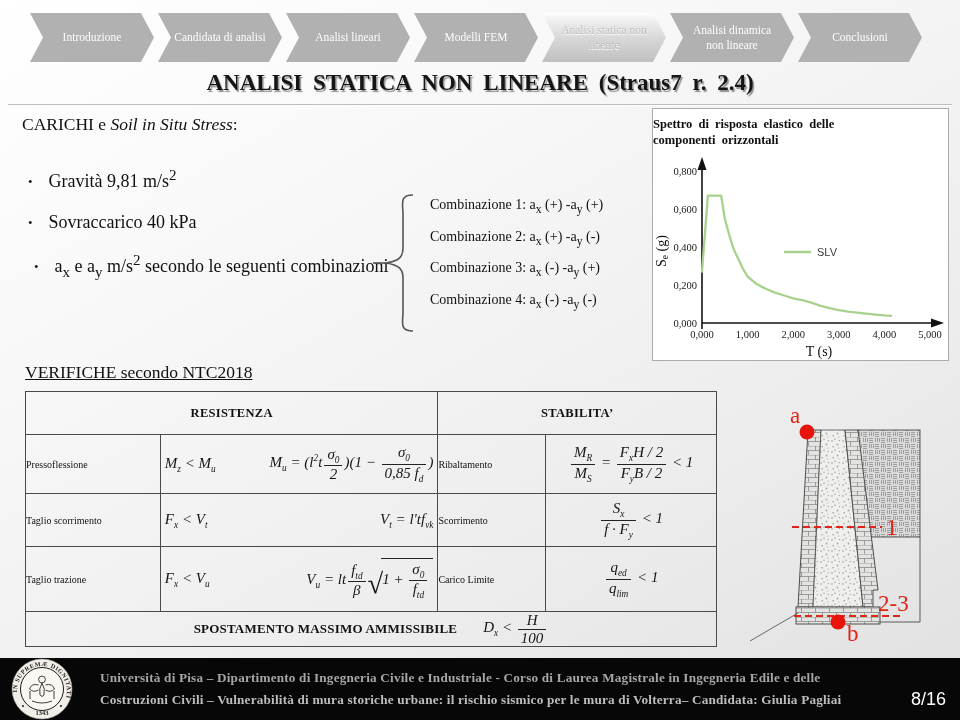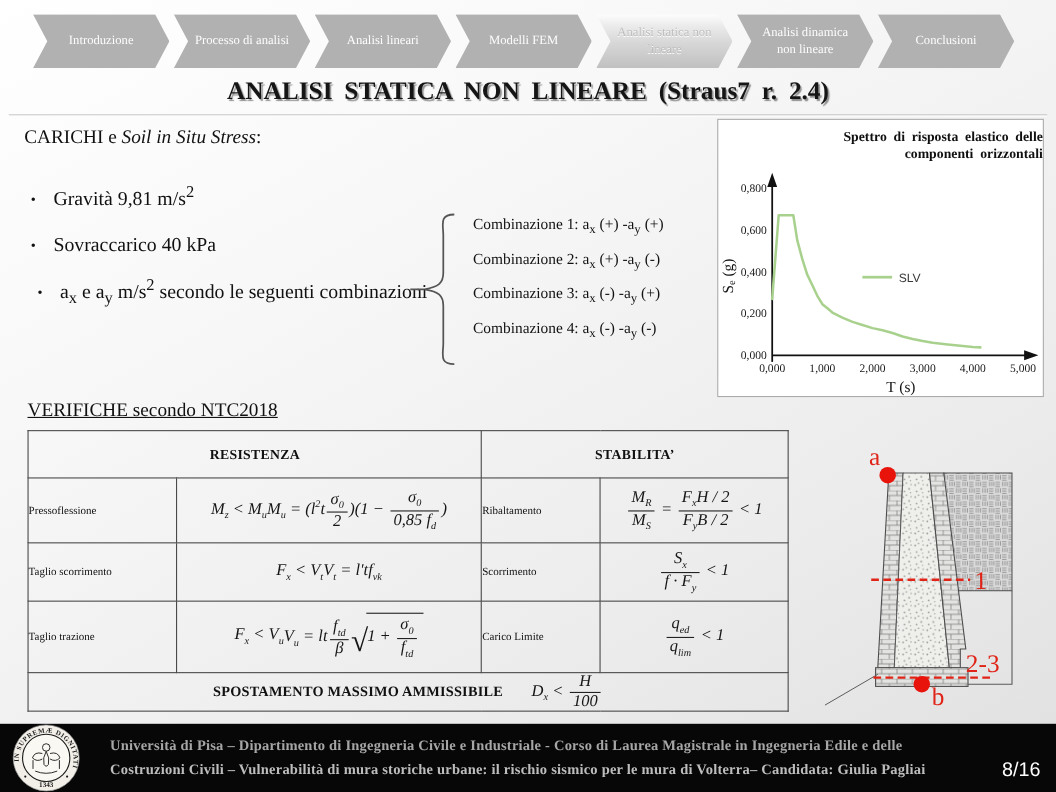--- a/index.html
+++ b/index.html
@@ -23,36 +23,36 @@
   
   .loads-heading{position:absolute;left:22px;top:114px;font-size:17.5px;}
   .bullet{position:absolute;font-size:18px;}
   .bullet::before{content:"•";margin-right:16px;font-size:13px;vertical-align:1px;}
   .combos{position:absolute;left:430px;top:197px;font-size:14px;}
   .combos div{height:31.5px;}
   .brace-wrap{position:absolute;left:372px;top:192px;}
   
   .chart-box{position:absolute;left:652px;top:108px;width:297px;height:253px;
     background:#fff;border:1px solid #ababab;box-sizing:border-box;}
-  .chart-title{margin-top:7px;text-align:right;font-weight:bold;font-size:12.5px;
+  .chart-title{margin-top:7px;text-align:left;font-weight:bold;font-size:12.5px;
     line-height:1.3;word-spacing:3px;color:#101010;}
   .tick{font-family:"Liberation Serif",serif;font-size:10.5px;fill:#1a1a1a;}
   .ty{text-anchor:end;} .tx{text-anchor:middle;}
   .axis-label{font-family:"Liberation Serif",serif;font-size:14px;fill:#111;}
   .legend-label{font-family:"Liberation Sans",sans-serif;font-size:11px;fill:#3a3a3a;}
   
   .ver-heading{position:absolute;left:25px;top:362px;font-size:17.5px;text-decoration:underline;}
   table.ver{position:absolute;left:25px;top:391px;width:692px;border-collapse:collapse;padding-left:28px;}
   table.ver td,table.ver th{border:1.2px solid #4a4a4a;padding:0;}
   .cell-label{font-size:10px;padding-left:9px;font-weight:normal;text-align:left;}
   .cell-head{font-size:12.5px;font-weight:bold;text-align:center;letter-spacing:.3px;}
   .cell-formula{text-align:center;}
   .fm{font-style:italic;font-size:15px;color:#161616;}
   .fm sub,.fm sup{font-size:.62em;}
-  .flexcell{display:flex;align-items:center;justify-content:center;padding:0 4px;}
+  .flexcell{display:flex;align-items:center;justify-content:space-between;padding:0 4px;}
   .fr{display:inline-block;vertical-align:middle;text-align:center;line-height:1.1;margin:0 2px;}
   .fr .n{display:block;padding:0 3px;}
   .fr .d{display:block;border-top:1px solid #222;padding:0 3px;}
   .rad{font-style:normal;font-size:1.9em;font-weight:400;vertical-align:-.32em;letter-spacing:-2px;}
   .ovl{display:inline-block;border-top:1.4px solid #222;padding:2px 4px 0 1px;}
   .spost{display:flex;align-items:center;justify-content:center;gap:26px;}
   .spost-label{font-size:13px;font-weight:bold;letter-spacing:.2px;}
   
   .wall-wrap{position:absolute;left:742px;top:383px;}
   .redlbl{font-family:"Liberation Serif",serif;font-size:23px;fill:#e02417;}
@@ -72,21 +72,21 @@
 </head>
 <body>
 
 <div class="slide">
 
   <div class="nav">
     <div class="chev">
         <span>Introduzione</span>
       </div>
     <div class="chev">
-        <span>Processo di analisi</span>
+        <span>Candidata di analisi</span>
       </div>
     <div class="chev">
         <span>Analisi lineari</span>
       </div>
     <div class="chev">
         <span>Modelli FEM</span>
       </div>
     <div class="chev active">
         <span>Analisi statica non lineare</span>
       </div>

